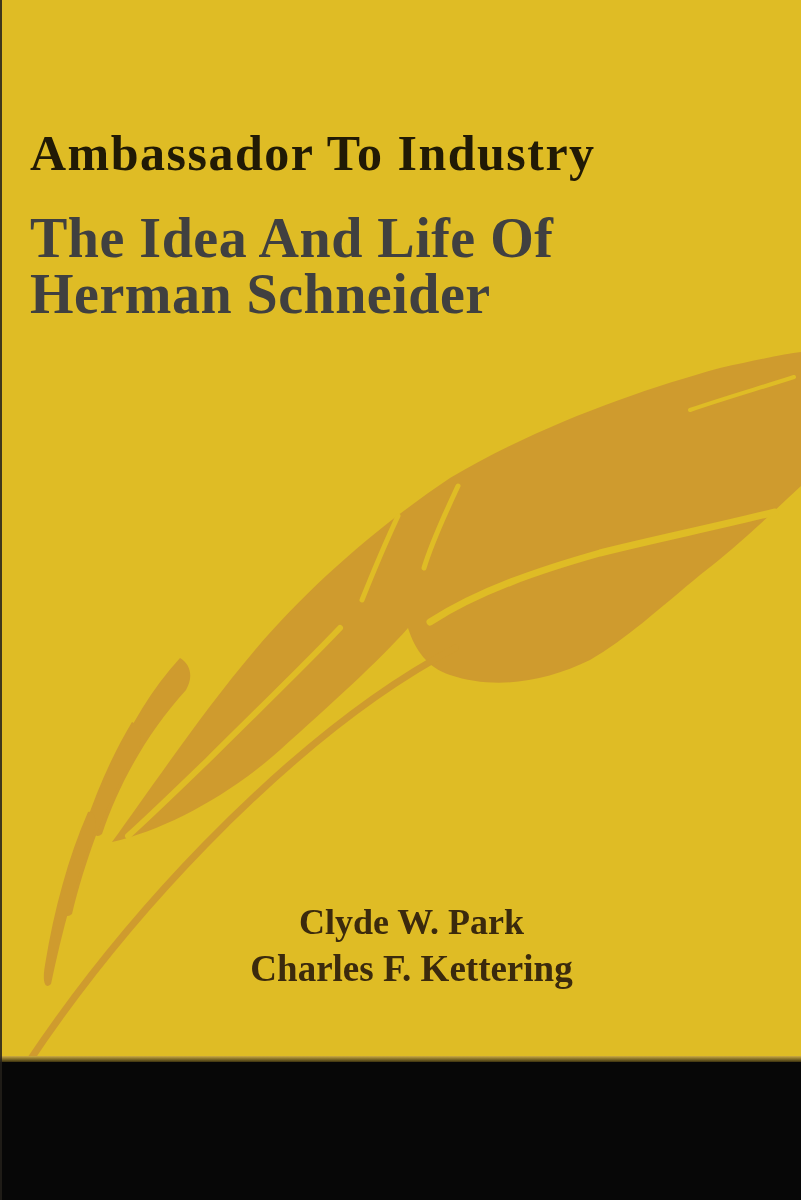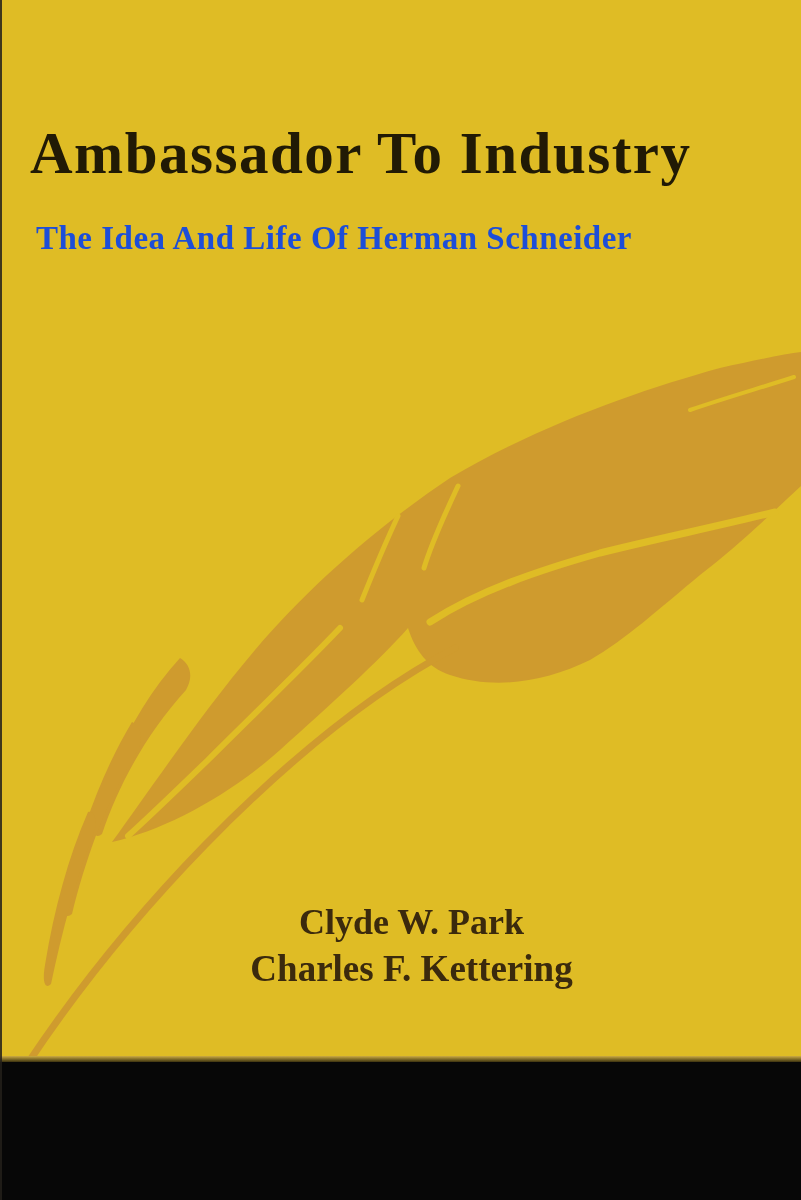--- a/index.html
+++ b/index.html
@@ -18,34 +18,34 @@
     display: block;
   }
   .title-block {
     position: absolute;
     left: 30px;
     top: 122px;
     width: 740px;
   }
   .book-title {
     margin: 0;
-    font-size: 59px;
+    font-size: 50px;
     font-weight: bold;
     letter-spacing: 1.5px;
     line-height: 62px;
     color: #211a05;
   }
   .book-subtitle {
-    margin: 26px 0 0 6px;
+    margin: 26px 0 0 0;
     width: 630px;
-    font-size: 33px;
+    font-size: 56px;
     font-weight: bold;
     letter-spacing: 0.5px;
     line-height: 56px;
-    color: #1d4ed8;
+    color: #404040;
   }
   .author-block {
     position: absolute;
     top: 899px;
     left: 0;
     width: 100%;
     text-align: center;
     transform: translateX(11px);
     color: #3b2a0d;
     font-weight: bold;

